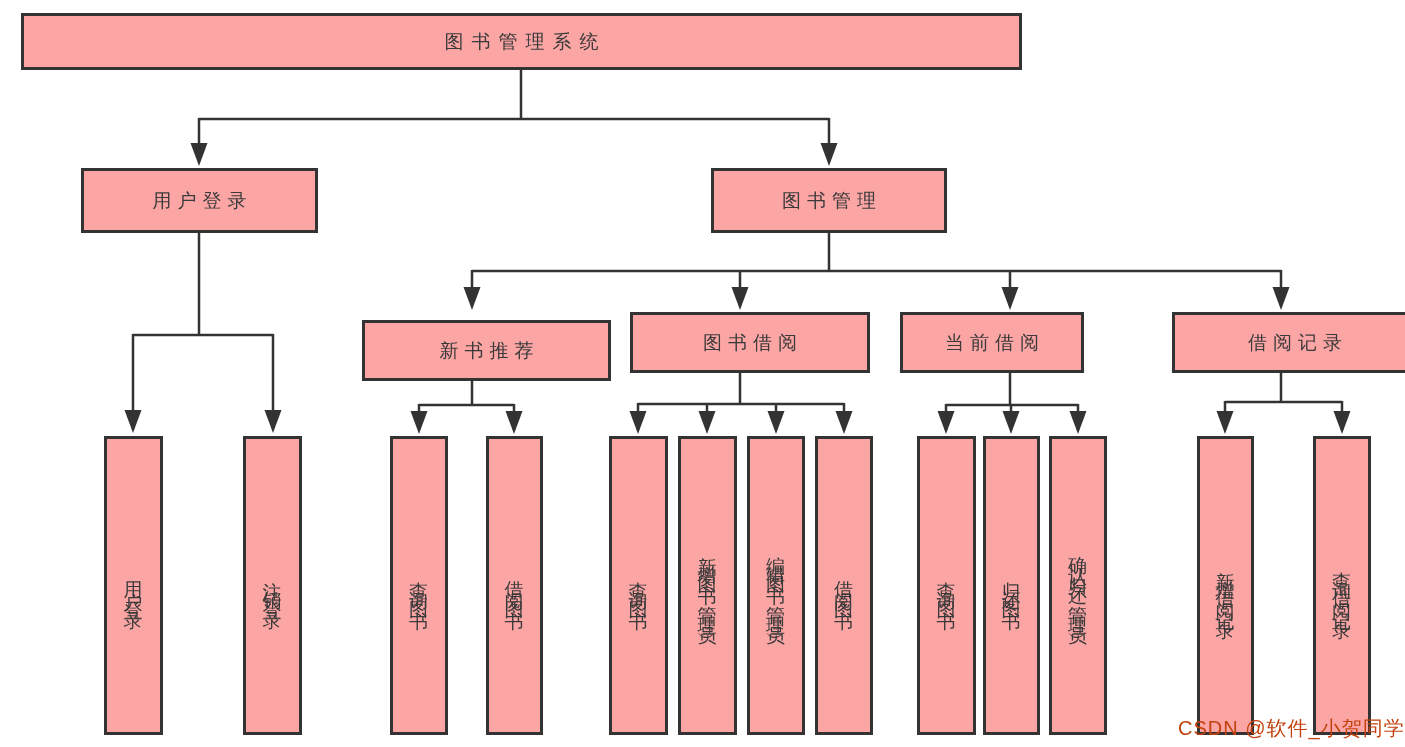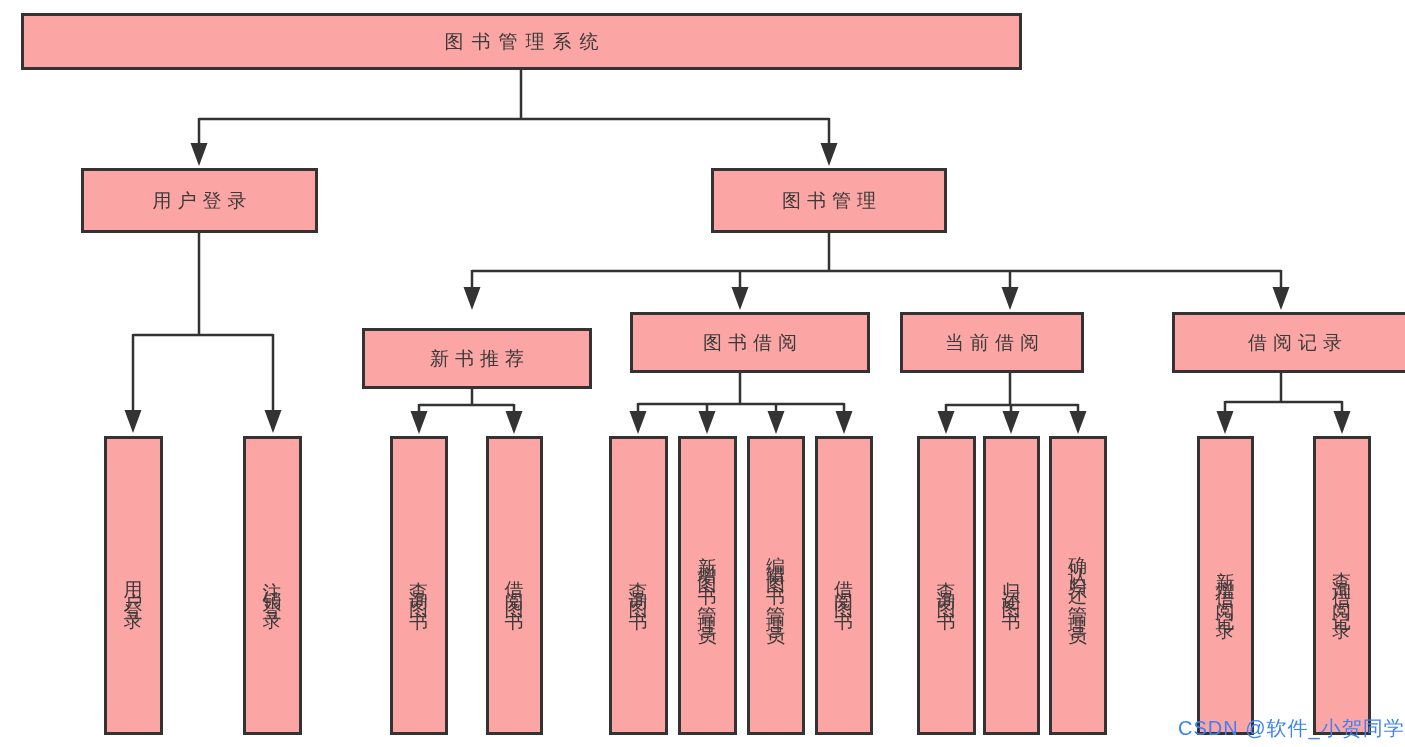--- a/index.html
+++ b/index.html
@@ -16,21 +16,21 @@
     color:#3a3a3a;
   }
   .node.h .label{font-size:19px;letter-spacing:6px;padding-left:6px;white-space:nowrap;}
   .node.root .label{font-size:19px;letter-spacing:8px;padding-left:8px;}
   .node.v .label{
     writing-mode:vertical-rl;text-orientation:mixed;
     font-size:19px;letter-spacing:10px;line-height:1;white-space:nowrap;
   }
   .watermark{
     position:absolute;z-index:3;left:1178px;top:715px;
-    font-size:20px;letter-spacing:1px;color:#3b82f6;white-space:nowrap;
+    font-size:20px;letter-spacing:1px;color:#c2410c;white-space:nowrap;
   }
 </style>
 </head>
 <body>
 
 <div class="stage">
 
   <svg class="wires" width="1405" height="747" viewBox="0 0 1405 747">
 
     <g>
@@ -85,21 +85,21 @@
     <span class="label">图书管理系统</span>
   </div>
 
   <div class="node h" style="left:81px;top:168px;width:237px;height:65px">
     <span class="label">用户登录</span>
   </div>
   <div class="node h" style="left:711px;top:168px;width:236px;height:65px">
     <span class="label">图书管理</span>
   </div>
 
-  <div class="node h" style="left:362px;top:328px;width:230px;height:61px">
+  <div class="node h" style="left:362px;top:320px;width:249px;height:61px">
     <span class="label">新书推荐</span>
   </div>
   <div class="node h" style="left:630px;top:312px;width:240px;height:61px">
     <span class="label">图书借阅</span>
   </div>
   <div class="node h" style="left:900px;top:312px;width:184px;height:61px">
     <span class="label">当前借阅</span>
   </div>
   <div class="node h" style="left:1172px;top:312px;width:246px;height:61px">
     <span class="label">借阅记录</span>

